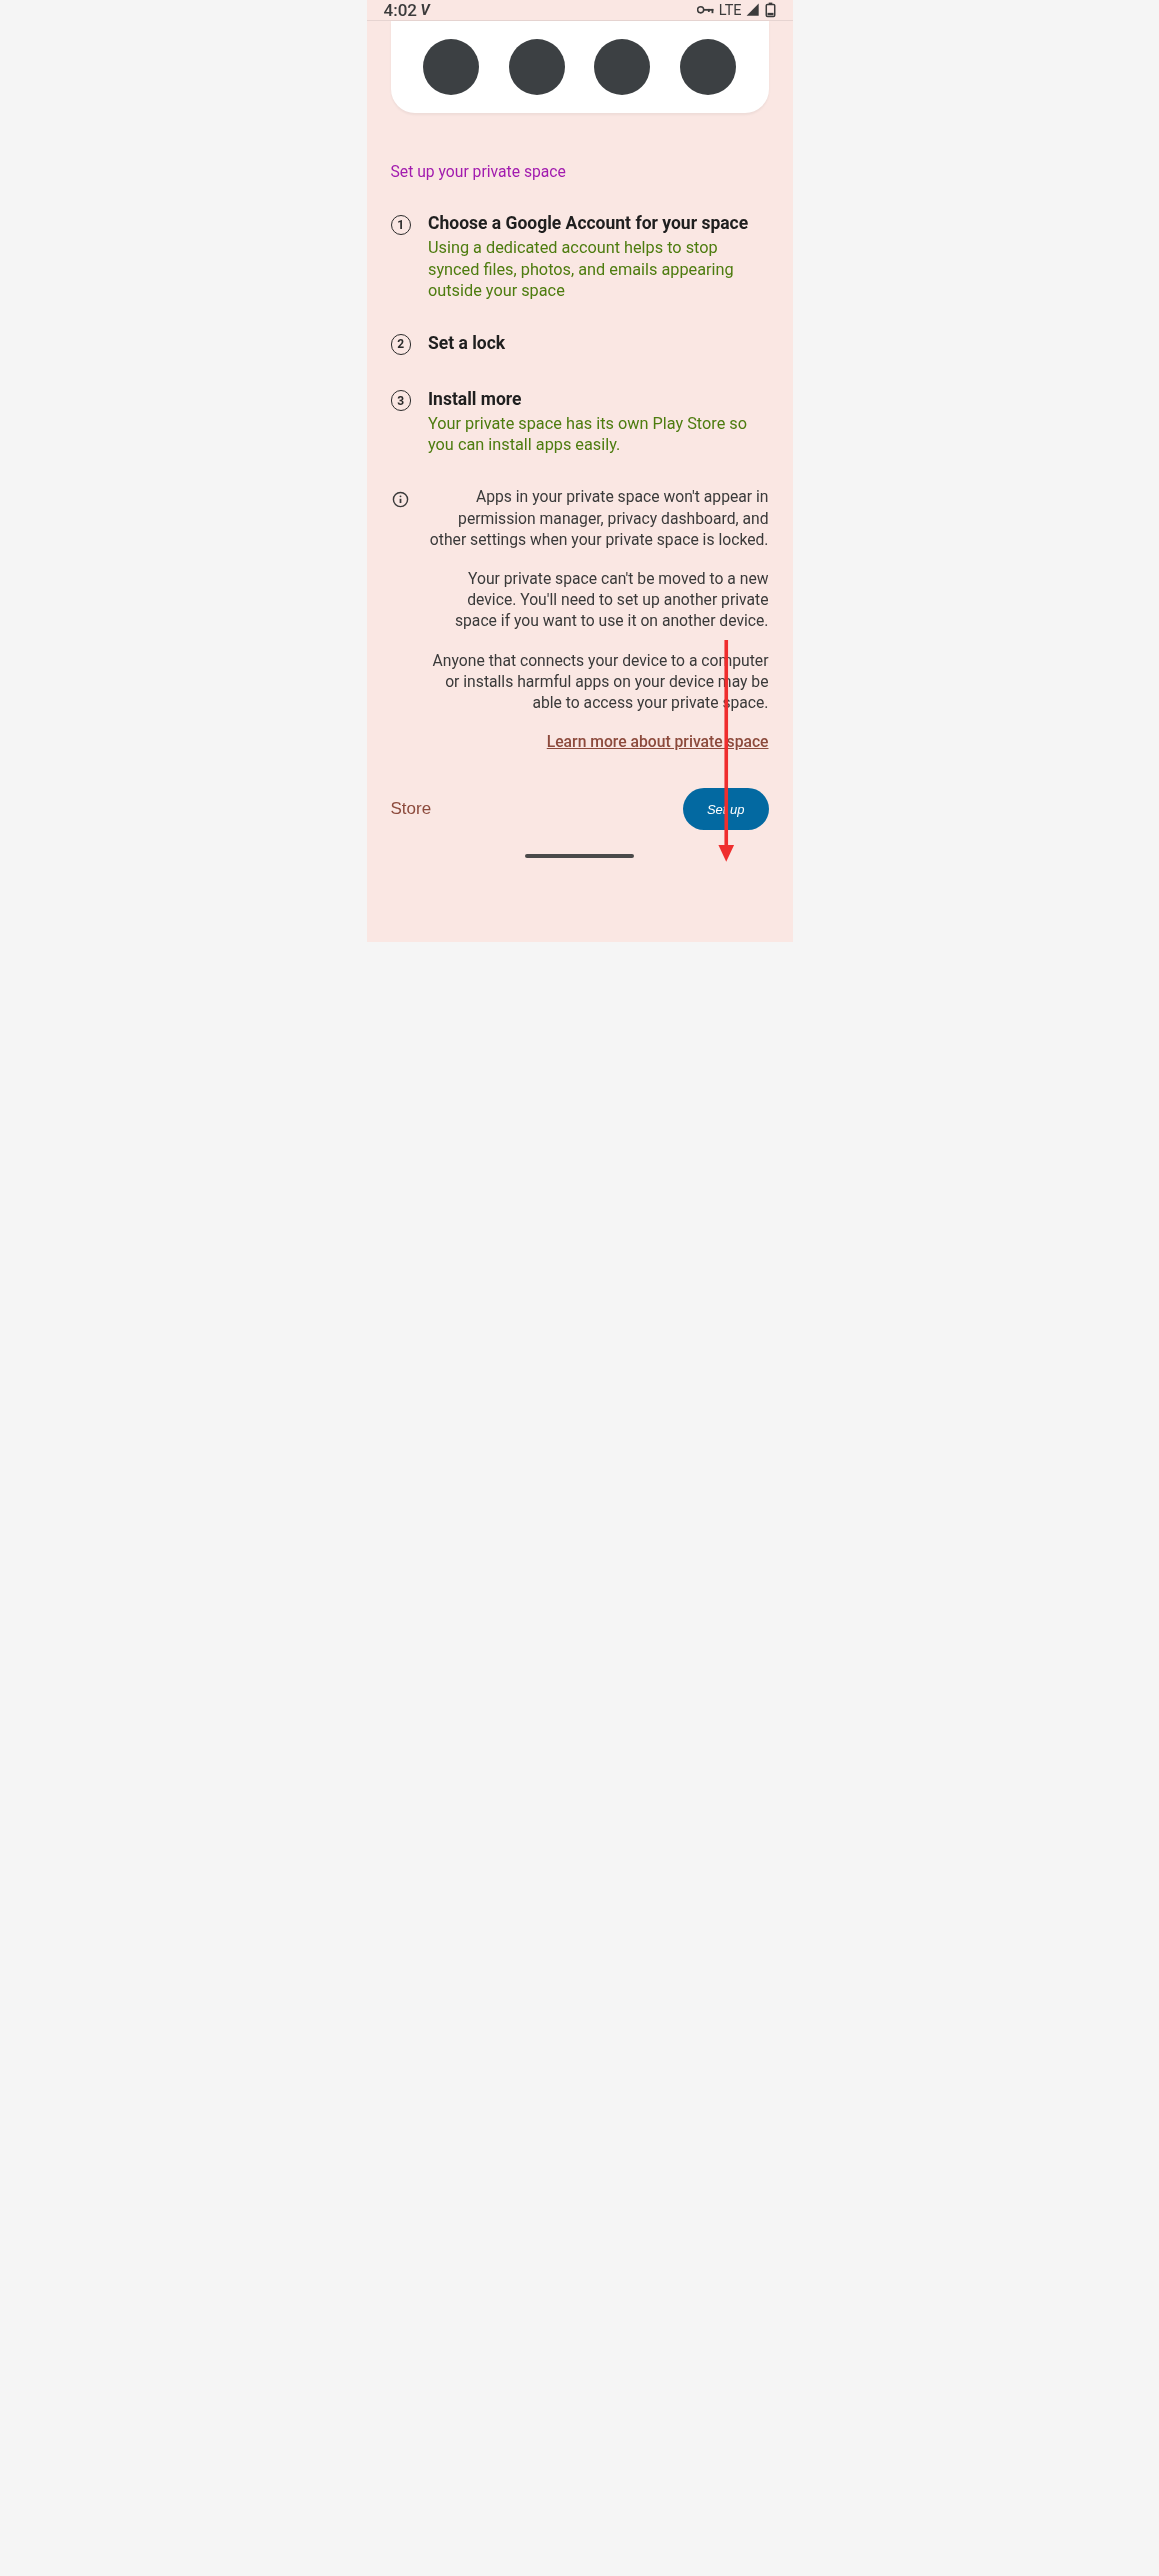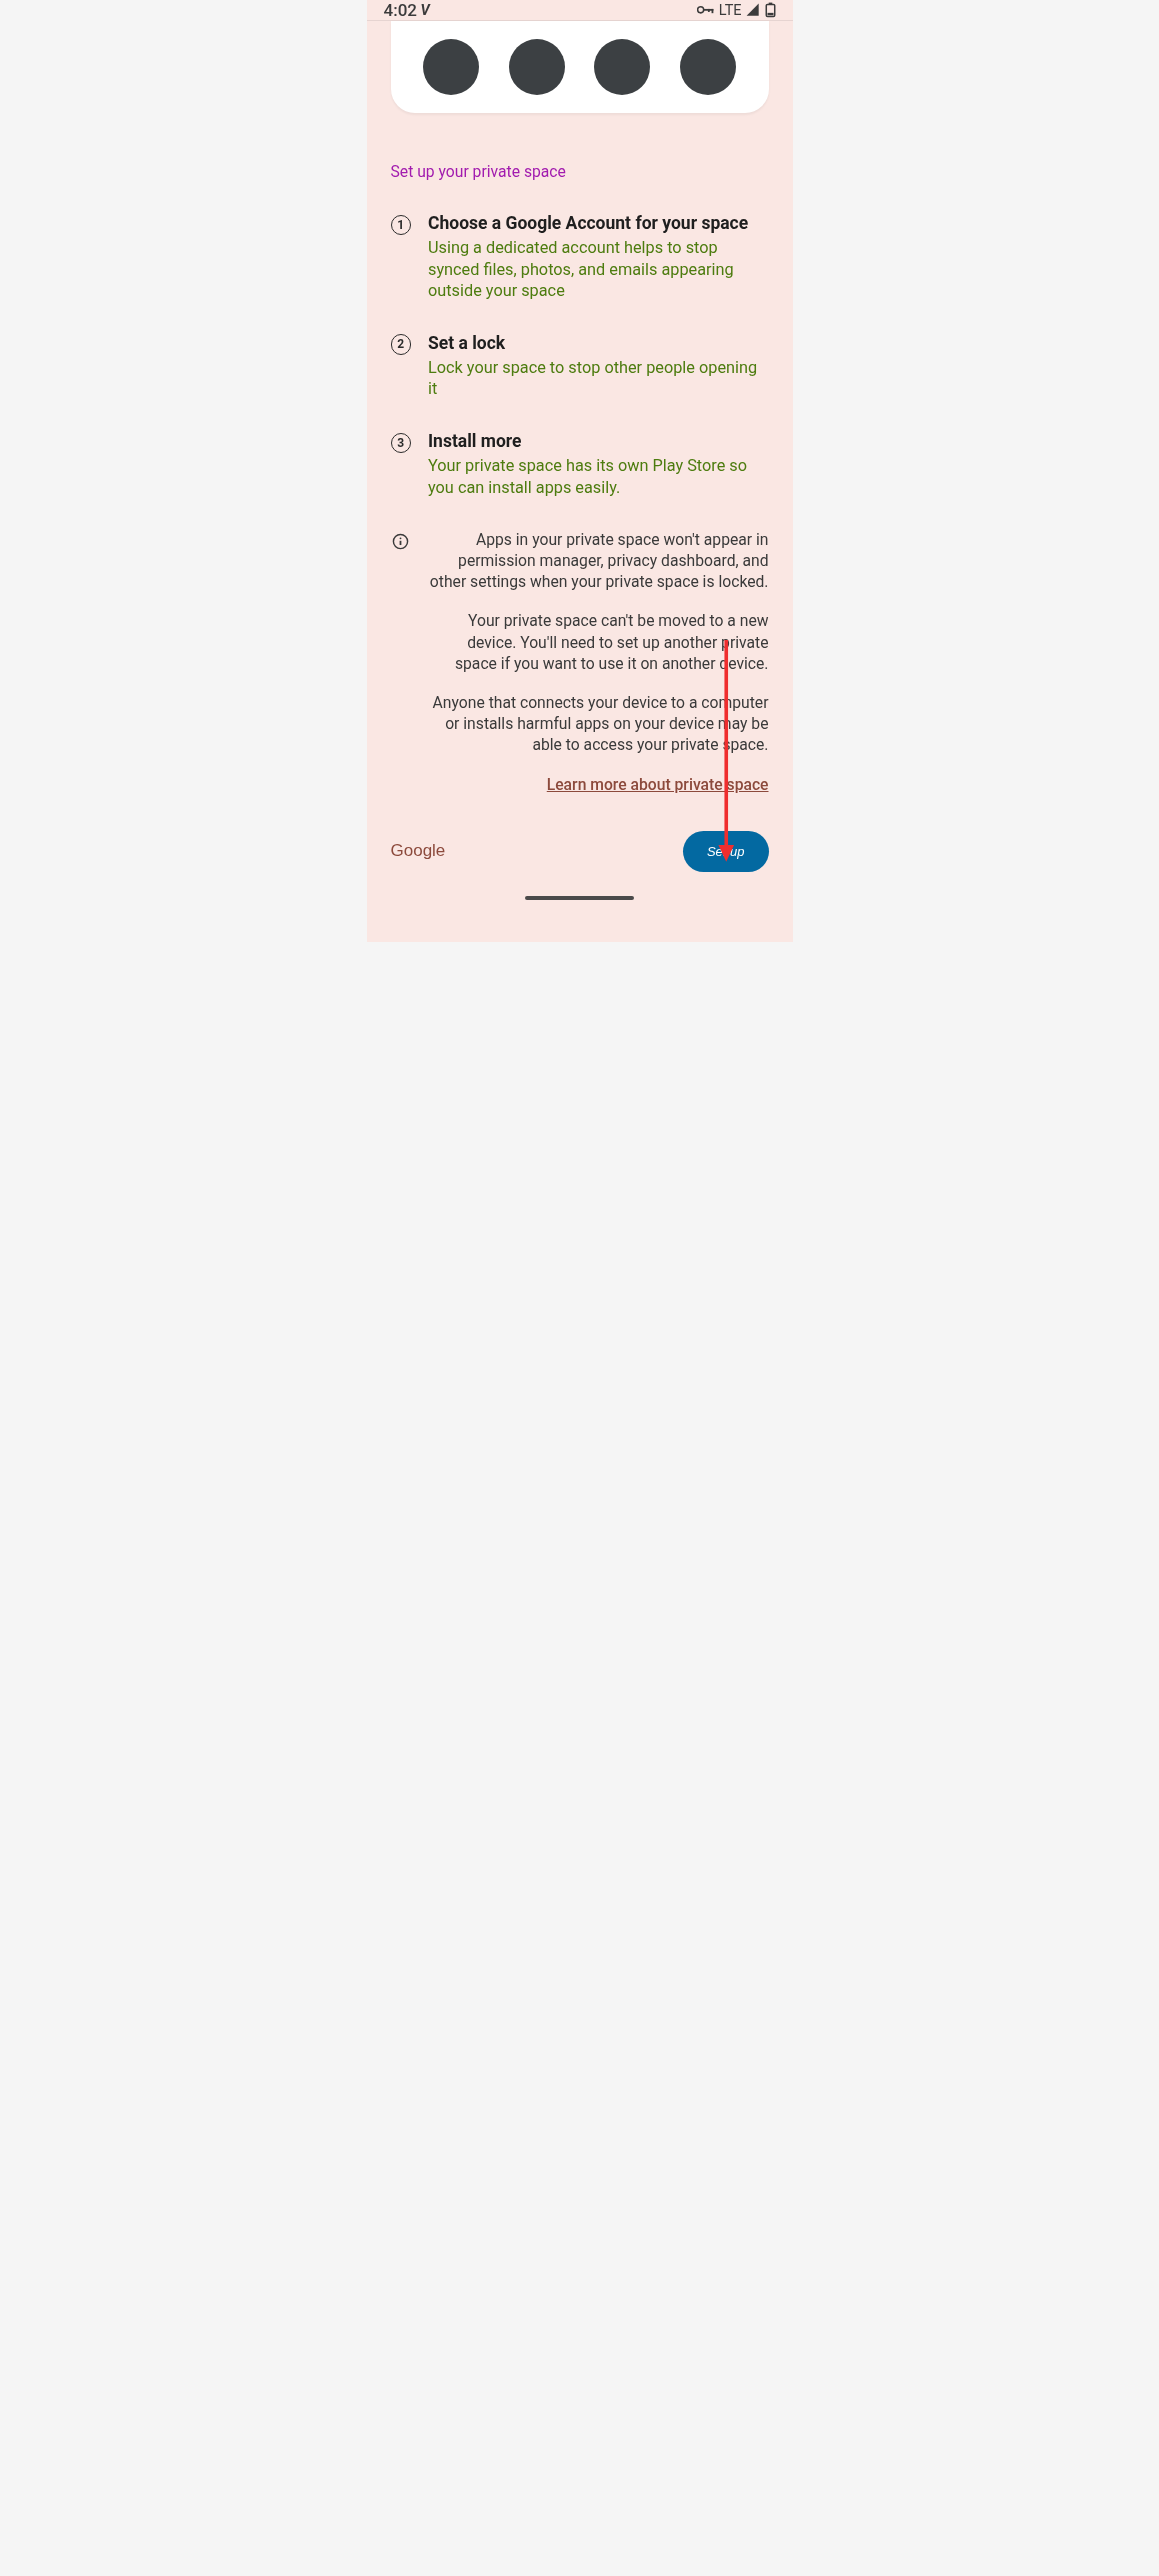--- a/index.html
+++ b/index.html
@@ -296,21 +296,20 @@
       <div class="step-content">
         <div class="step-title">Choose a Google Account for your space</div>
         <div class="step-desc">Using a dedicated account helps to stop synced files, photos, and emails appearing outside your space</div>
       </div>
     </div>
 
     <div class="step">
       <div class="step-number">2</div>
       <div class="step-content">
         <div class="step-title">Set a lock</div>
-        <div class="step-desc">Lock your space to stop other people opening it</div>
       </div>
     </div>
 
     <div class="step">
       <div class="step-number">3</div>
       <div class="step-content">
         <div class="step-title">Install more</div>
         <div class="step-desc">Your private space has its own Play Store so you can install apps easily.</div>
       </div>
     </div>
@@ -326,21 +325,21 @@
       <div class="info-text">
         <div class="info-para">Apps in your private space won't appear in permission manager, privacy dashboard, and other settings when your private space is locked.</div>
         <div class="info-para">Your private space can't be moved to a new device. You'll need to set up another private space if you want to use it on another device.</div>
         <div class="info-para">Anyone that connects your device to a computer or installs harmful apps on your device may be able to access your private space.</div>
         <a href="#" class="learn-more">Learn more about private space</a>
       </div>
     </div>
   </div>
 
   <div class="button-row">
-    <button class="cancel-btn">Google</button>
+    <button class="cancel-btn">Store</button>
     <button class="setup-btn">Set up</button>
   </div>
 
   <div class="nav-bar">
     <div class="nav-handle"></div>
   </div>
 
   <div class="arrow-annotation">
     <svg width="20.5" height="223" viewBox="0 0 34 370">
       <line x1="17" y1="0" x2="17" y2="345" stroke="#ef2e2e" stroke-width="6"></line>

